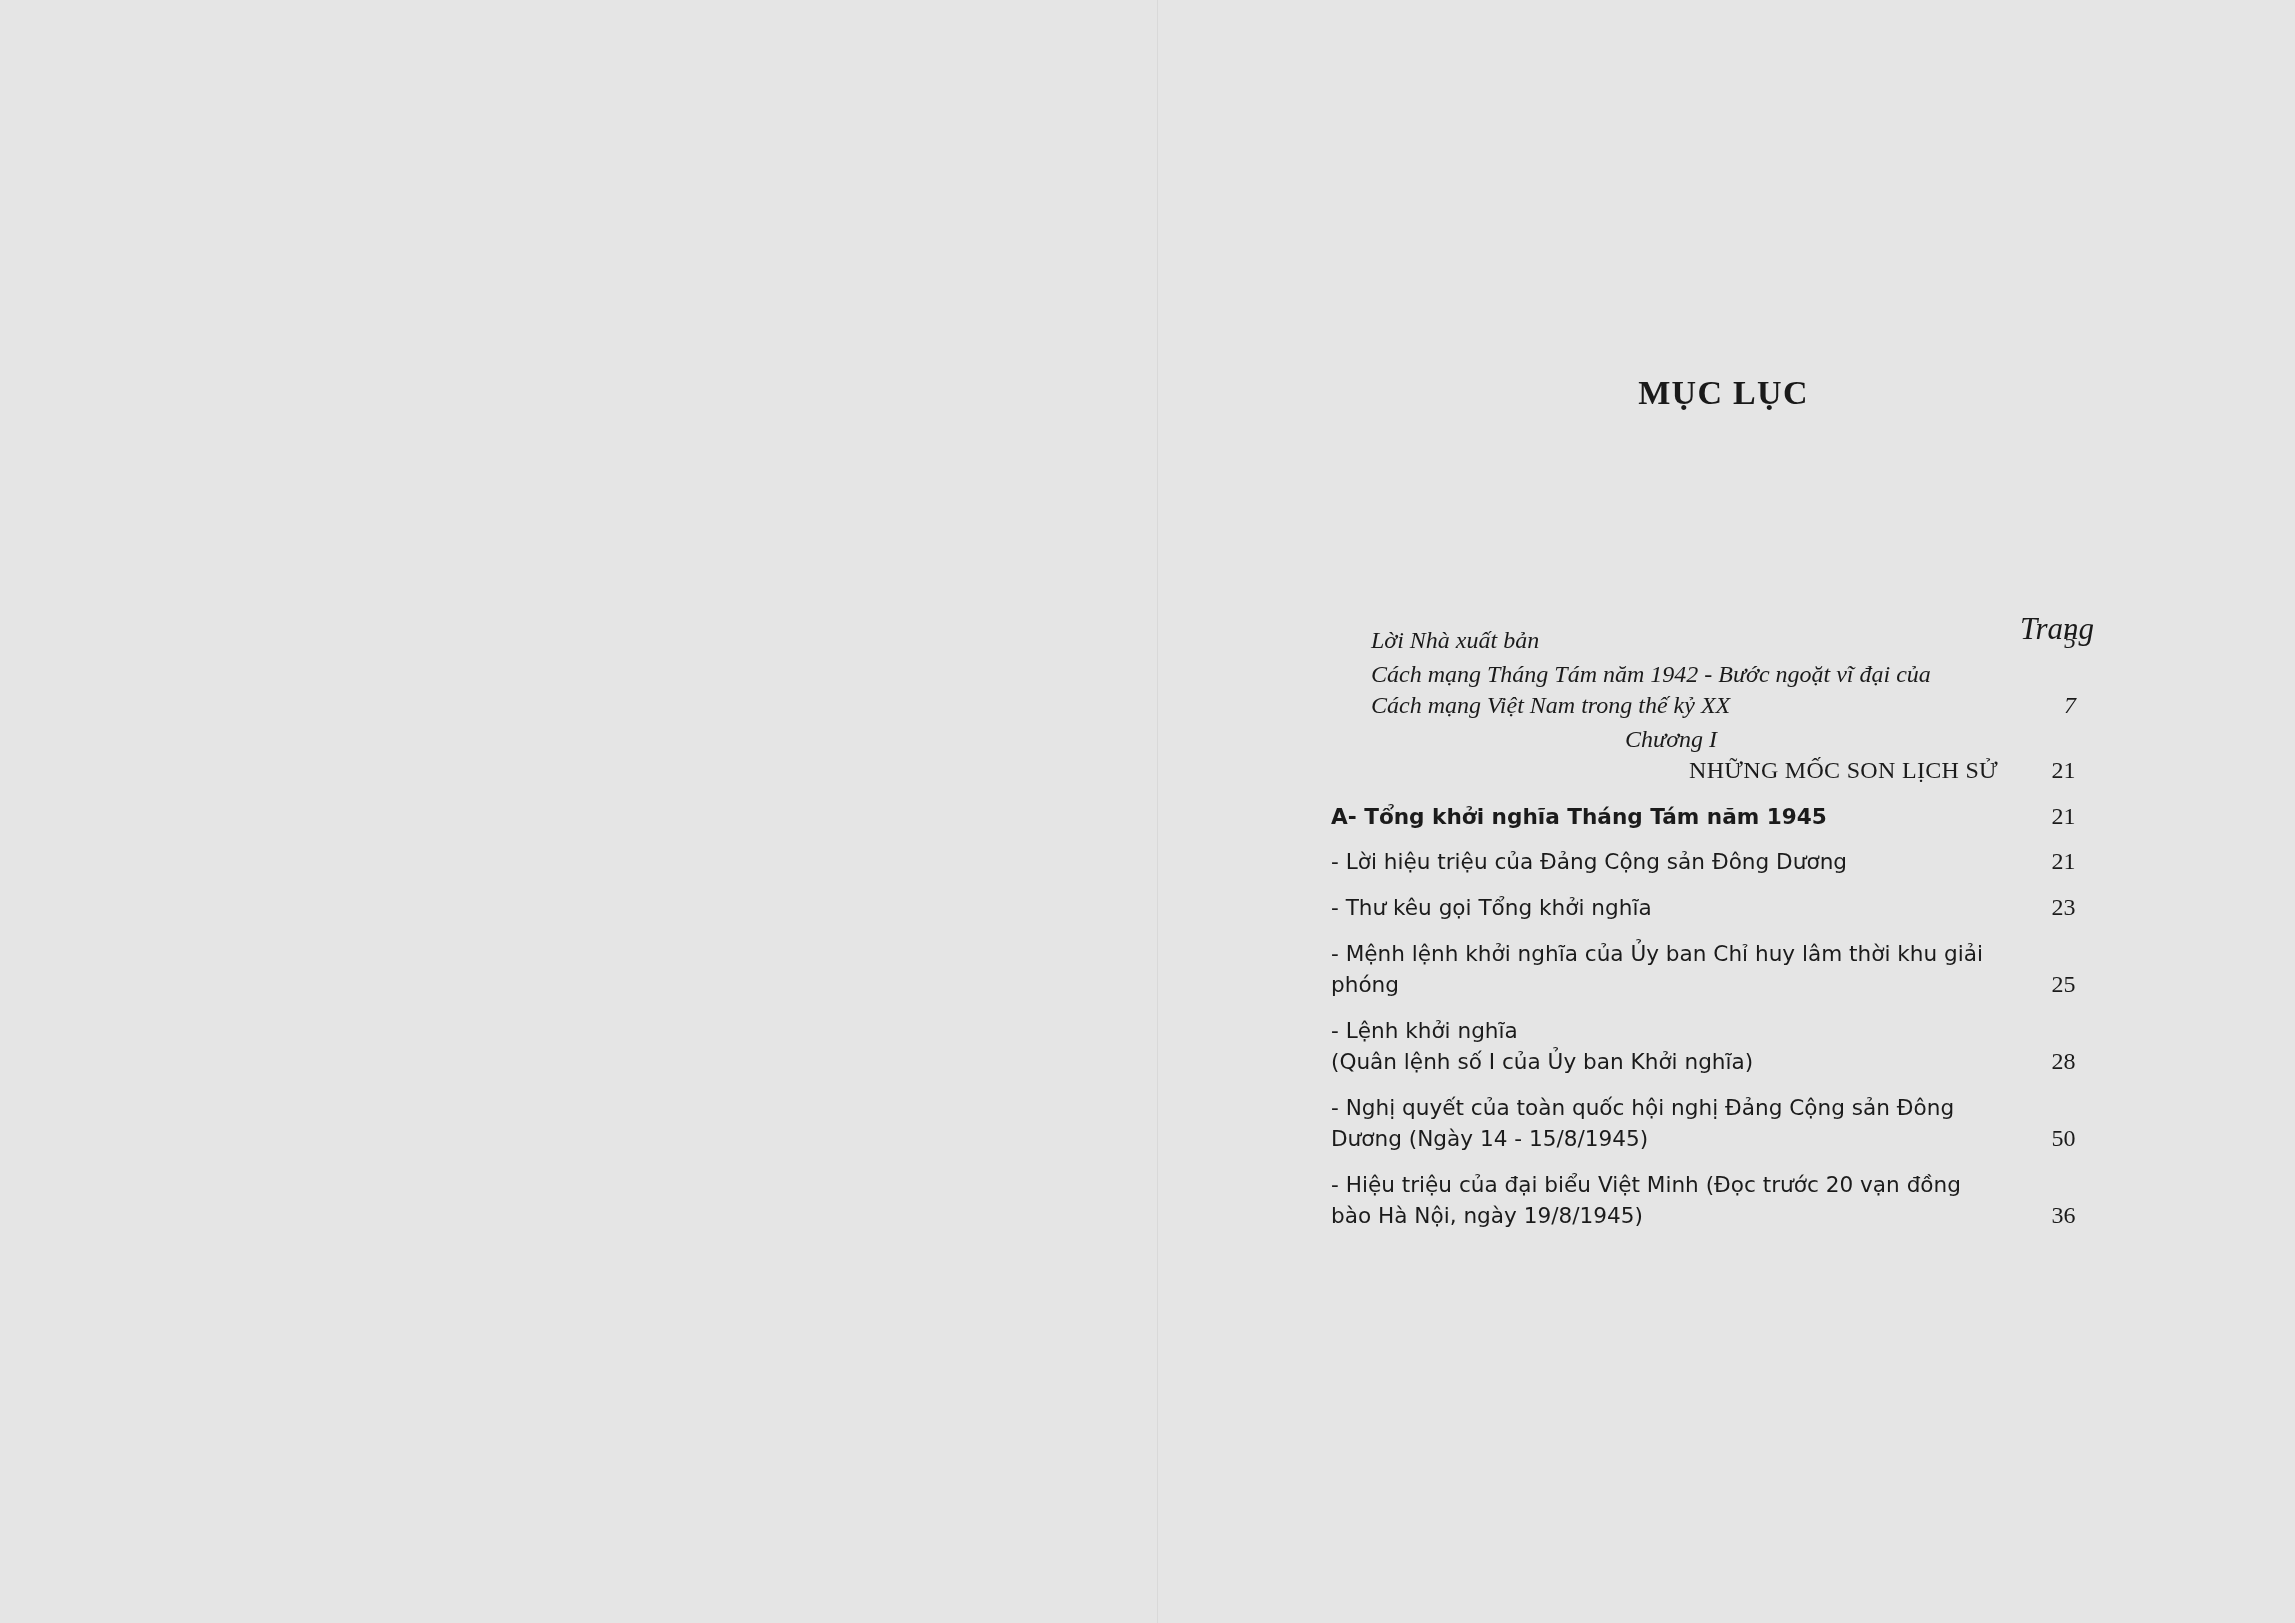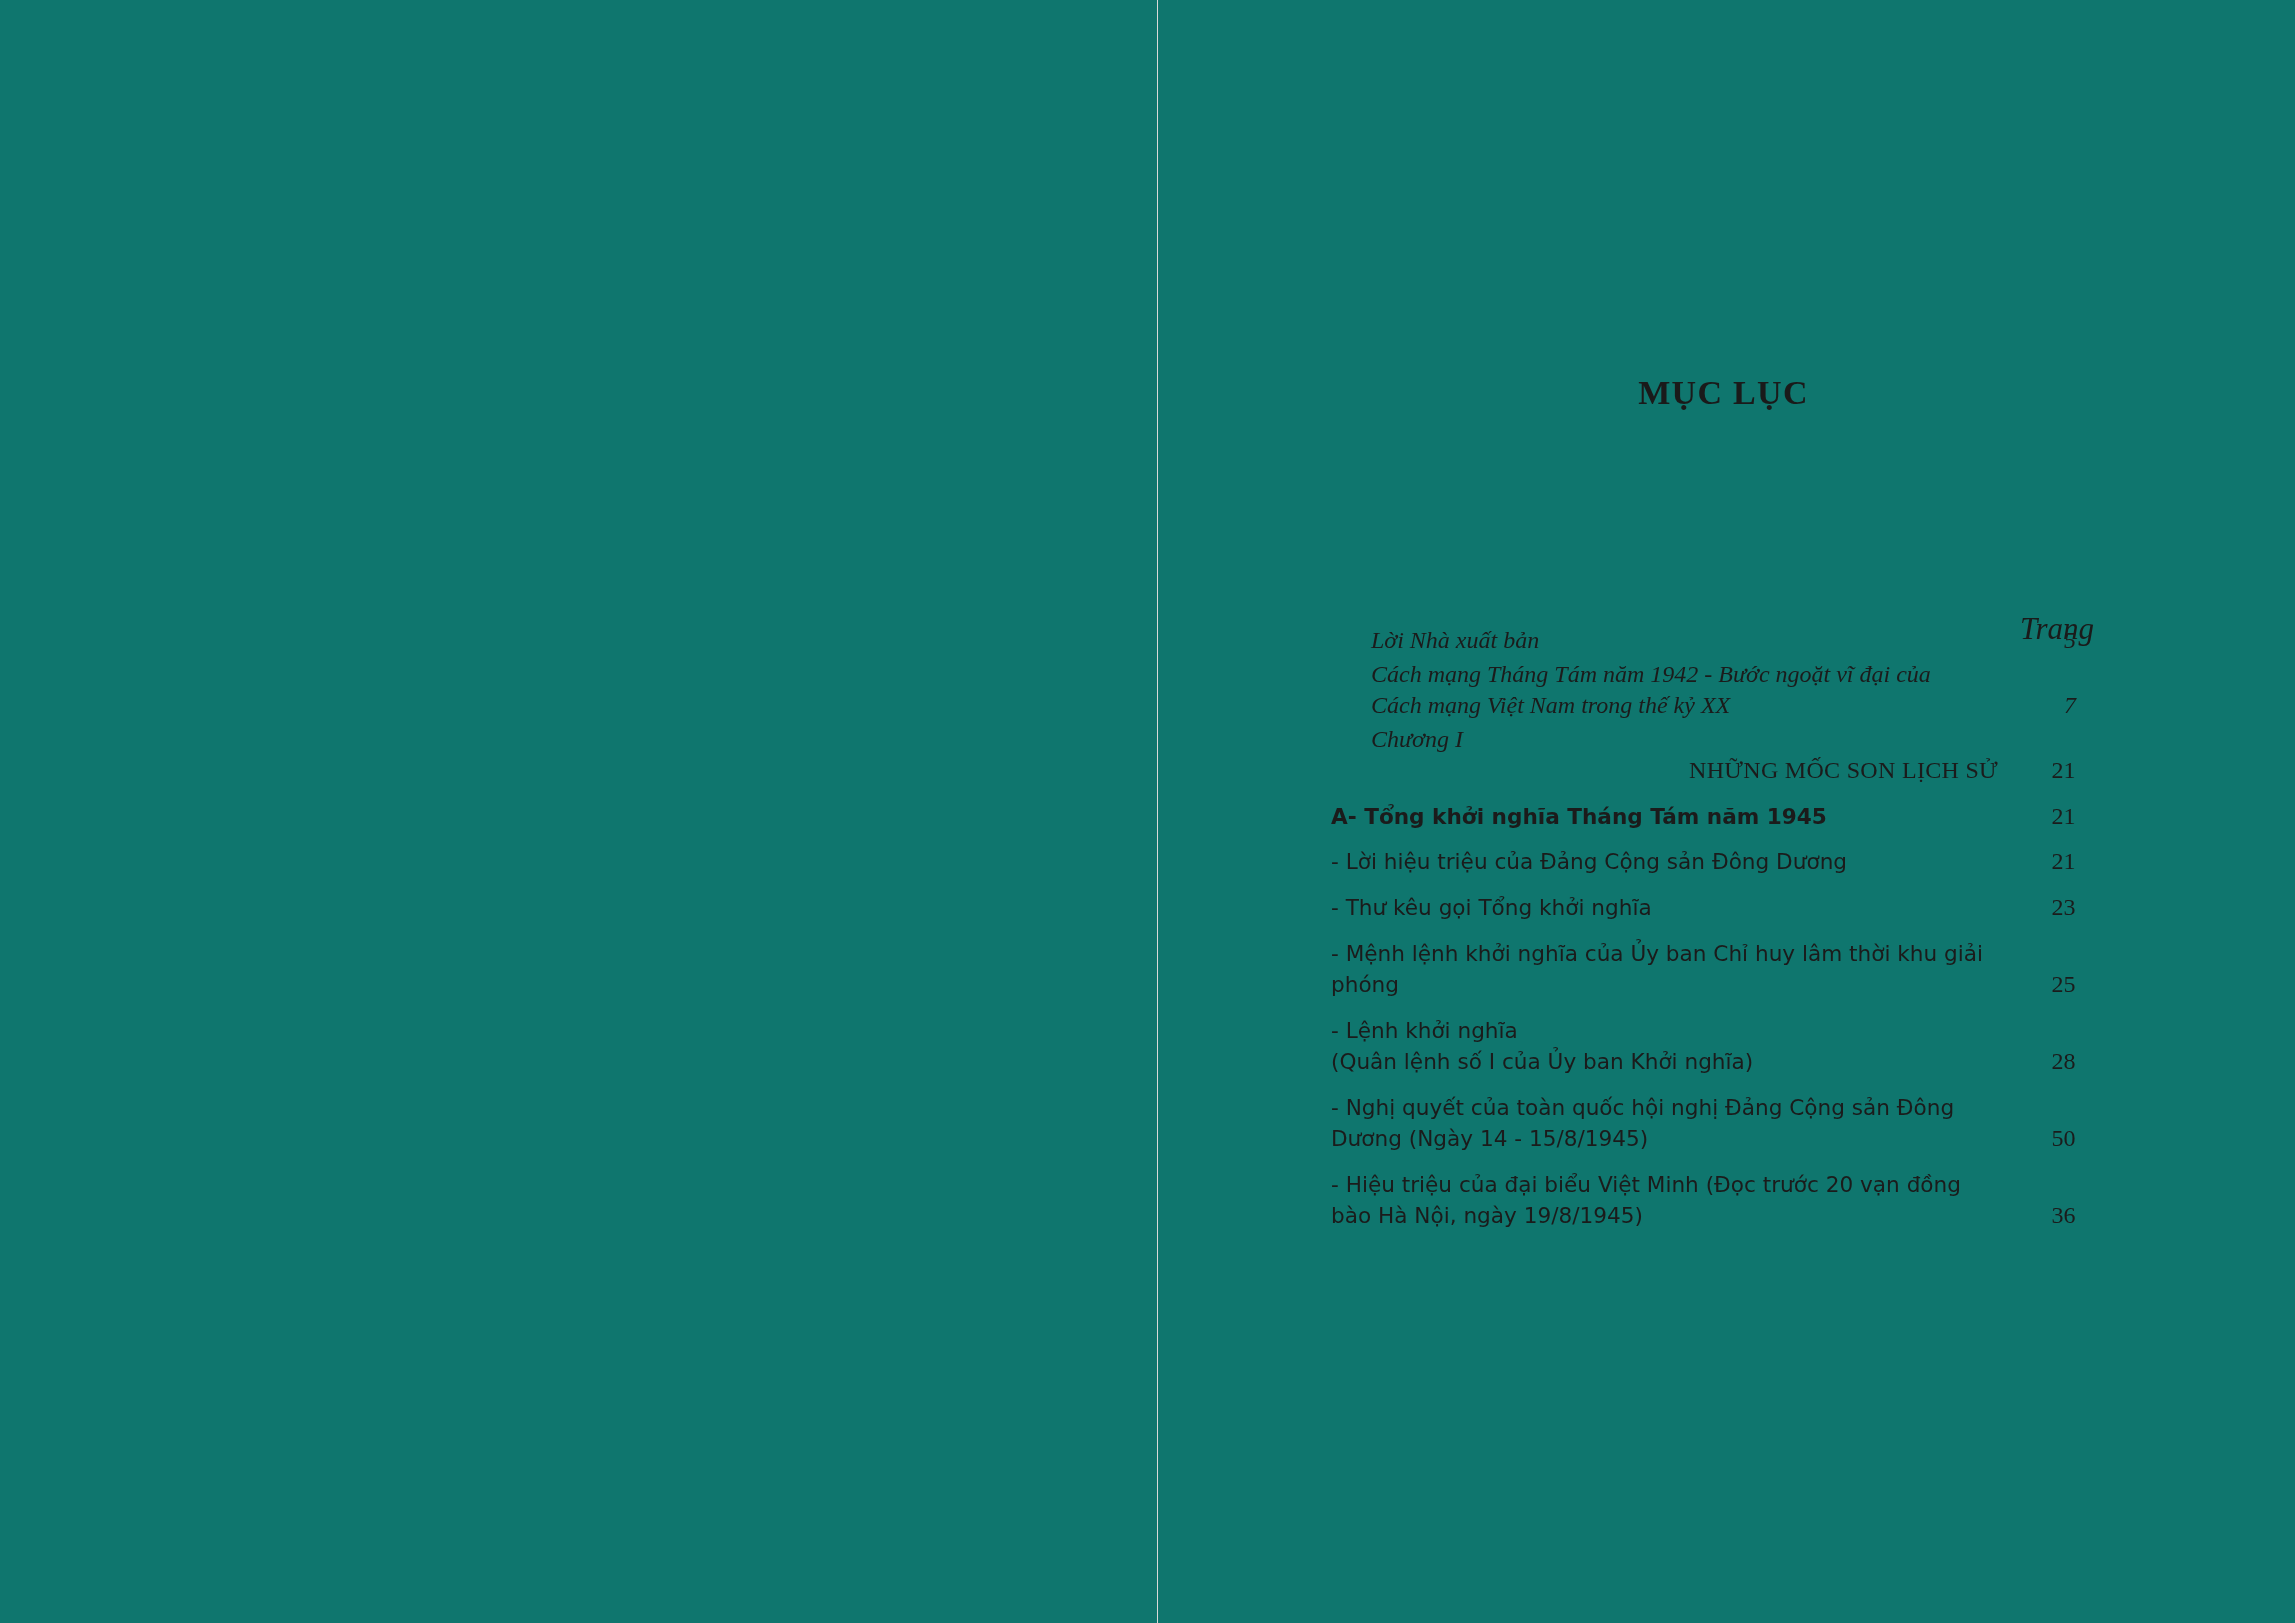--- a/index.html
+++ b/index.html
@@ -18,21 +18,21 @@
 
   
   .spread {
     position: absolute;
     inset: 0;
     display: flex;
   }
   .page {
     position: relative;
     height: 100%;
-    background: #0f766e;
+    background: #e5e5e5;
   }
   .page-left {
     width: 1158px;
     border-right: 1.3px solid #d9d9d9;
   }
   .page-right {
     width: 1138px;
   }
 
   
@@ -92,21 +92,21 @@
     line-height: 1.30;
     color: #1b1b1b;
   }
   .toc-page.align-bottom {
     align-self: flex-end;
   }
 
   
   .italic .toc-text,
   .italic .toc-page { font-style: italic; margin-left: 40px; }
-  .center .toc-text { }
+  .center .toc-text { text-align: center; }
   .bold .toc-text { font-weight: bold; }
   .caps .toc-text { text-align: right; letter-spacing: 0.3px; }
   .sans .toc-text { font-family: "DejaVu Sans", sans-serif; font-size: 21.6px; line-height: 1.45; }
   .sans.bold .toc-text { font-weight: bold; }
   .gap { margin-top: 14.4px; }
   .tight { margin-bottom: 0; }
 </style>
 </head>
 <body>
 

